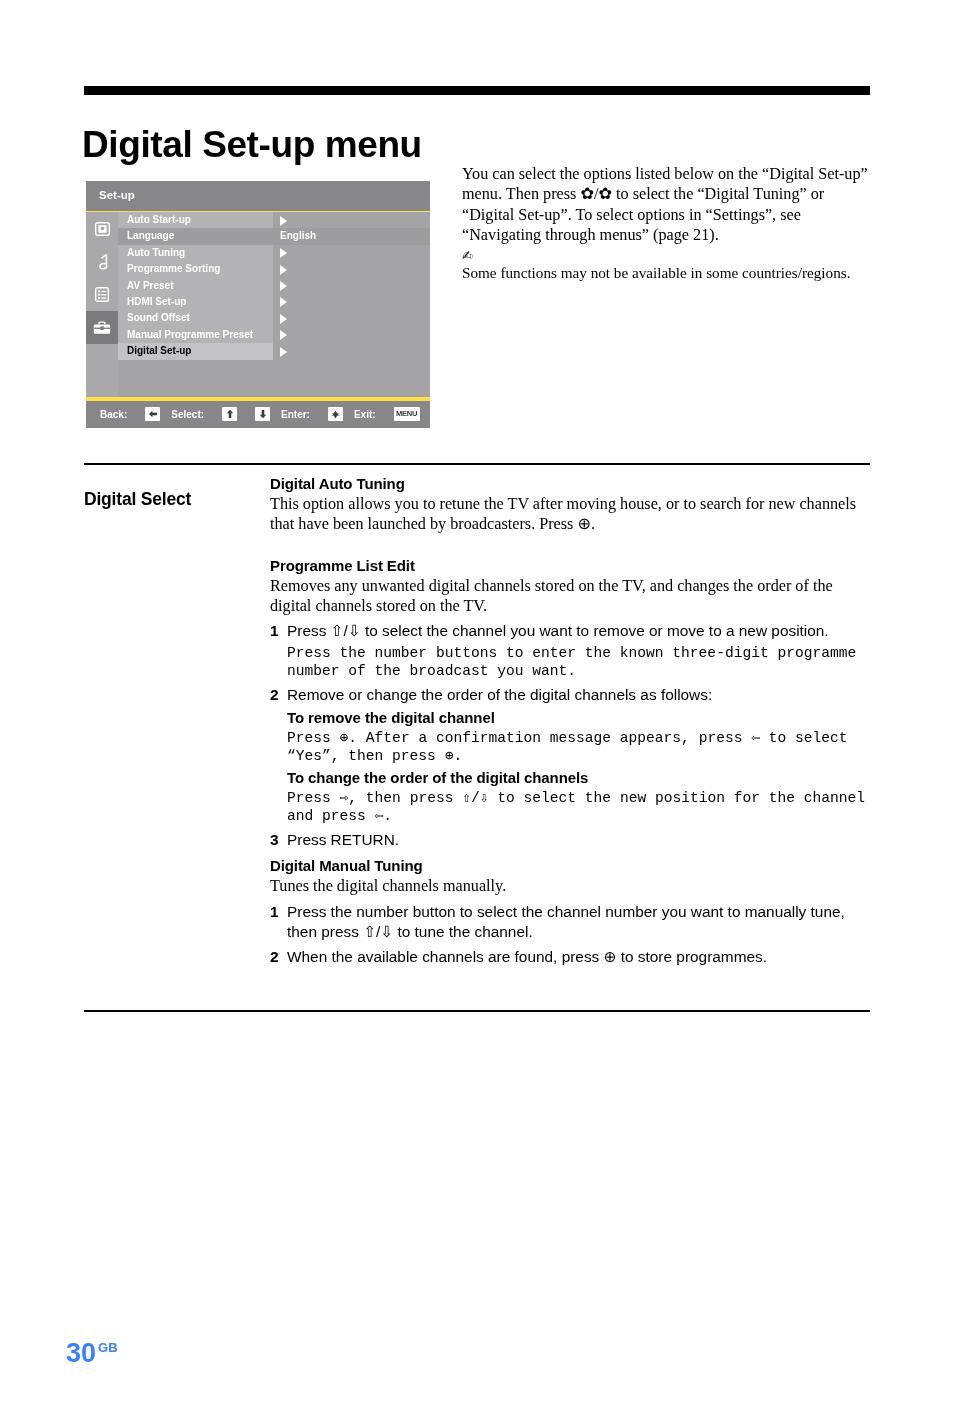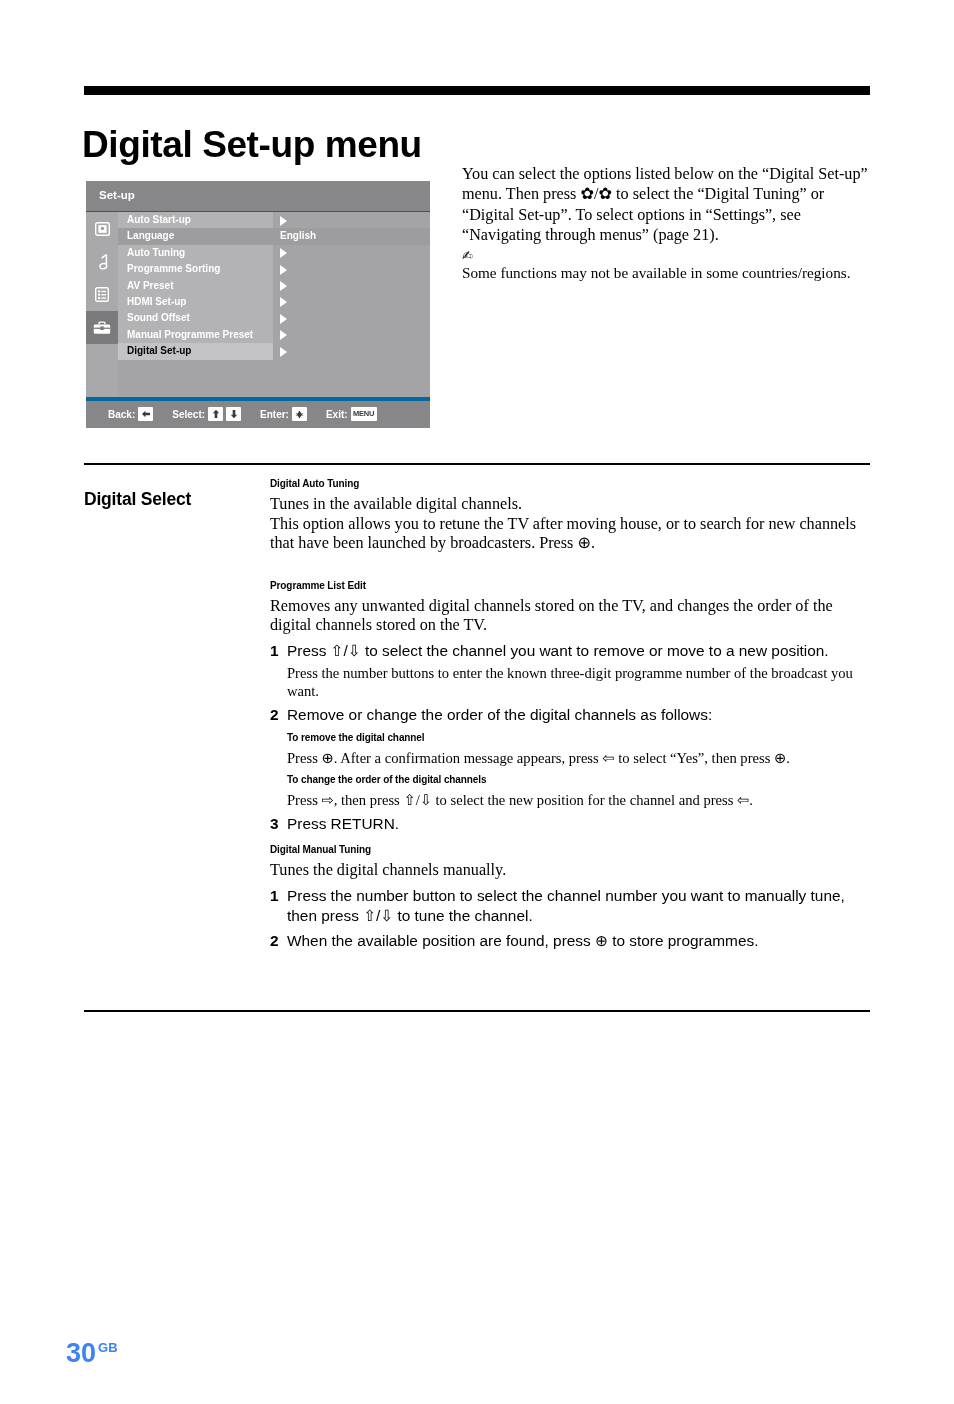--- a/index.html
+++ b/index.html
@@ -37,21 +37,21 @@
     color: #000;
   }
 
   
   .osd {
     position: absolute;
     left: 86px;
     top: 181px;
     width: 344px;
     height: 247px;
-    background: #0369a1;
+    background: #fde047;
     font-family: "Liberation Sans", sans-serif;
   }
   .osd-header {
     position: absolute;
     left: 0; top: 0;
     width: 344px;
     height: 30px;
     background: #878789;
   }
   .osd-header-label {
@@ -150,21 +150,21 @@
     position: absolute;
     left: 14px;
     top: 6px;
     display: flex;
     align-items: center;
     gap: 11px;
     font-size: 10px;
     font-weight: bold;
     color: #fff;
   }
-  .osd-fitem { display: flex; align-items: center; gap: 3px; margin-left: 8px; }
+  .osd-fitem { display: flex; align-items: center; gap: 18px; }
   .key {
     display: inline-flex;
     align-items: center;
     justify-content: center;
     background: #ffffff;
     color: #3a3a3c;
     border-radius: 1px;
     width: 15px;
     height: 14px;
     font-size: 9px;
@@ -220,34 +220,34 @@
   }
   .content {
     position: absolute;
     left: 270px;
     top: 474px;
     width: 602px;
   }
   .sub-heading {
     font-family: "Liberation Sans", sans-serif;
     font-weight: bold;
-    font-size: 10px;
+    font-size: 15px;
     letter-spacing: -0.1px;
     margin: 0 0 2px 0;
     line-height: 19px;
   }
   .sub-heading.tight { margin-top: 22px; }
   .serif-p {
     font-family: "Liberation Serif", serif;
     font-size: 16.2px;
     line-height: 19.6px;
     margin: 0;
   }
   .small-serif-p {
-    font-family: Liberation Serif, serif;
+    font-family: Liberation Mono, monospace;
     font-size: 14.6px;
     line-height: 18px;
     margin: 0;
   }
   .step {
     display: flex;
     margin-top: 5px;
     font-family: "Liberation Sans", sans-serif;
     font-size: 15.4px;
     line-height: 20px;
@@ -423,21 +423,20 @@
 </div>
 
 <div class="rule" id="rule-top"></div>
 <div class="rule" id="rule-bottom"></div>
 
 <h2 class="section-heading">Digital Select</h2>
 
 <div class="content">
 
   <div class="sub-heading">Digital Auto Tuning</div>
-  <p class="serif-p">Tunes in the available digital channels.</p>
   <p class="serif-p">This option allows you to retune the TV after moving house, or to search for new channels that have been launched by broadcasters. Press ⊕.</p>
 
   <div class="sub-heading tight">Programme List Edit</div>
   <p class="serif-p">Removes any unwanted digital channels stored on the TV, and changes the order of the digital channels stored on the TV.</p>
 
   <div class="step">
     <span class="step-num">1</span>
     <span class="step-body">Press ⇧/⇩ to select the channel you want to remove or move to a new position.</span>
   </div>
   <p class="small-serif-p indent gap3">Press the number buttons to enter the known three-digit programme number of the broadcast you want.</p>
@@ -461,19 +460,19 @@
 
   <div class="sub-heading gap6">Digital Manual Tuning</div>
   <p class="serif-p">Tunes the digital channels manually.</p>
 
   <div class="step">
     <span class="step-num">1</span>
     <span class="step-body">Press the number button to select the channel number you want to manually tune, then press ⇧/⇩ to tune the channel.</span>
   </div>
   <div class="step">
     <span class="step-num">2</span>
-    <span class="step-body">When the available position are found, press ⊕ to store programmes.</span>
+    <span class="step-body">When the available channels are found, press ⊕ to store programmes.</span>
   </div>
 </div>
 
 <div class="folio">
   <span>30</span><span class="folio-sup">GB</span>
 </div>
 
 </body></html>

